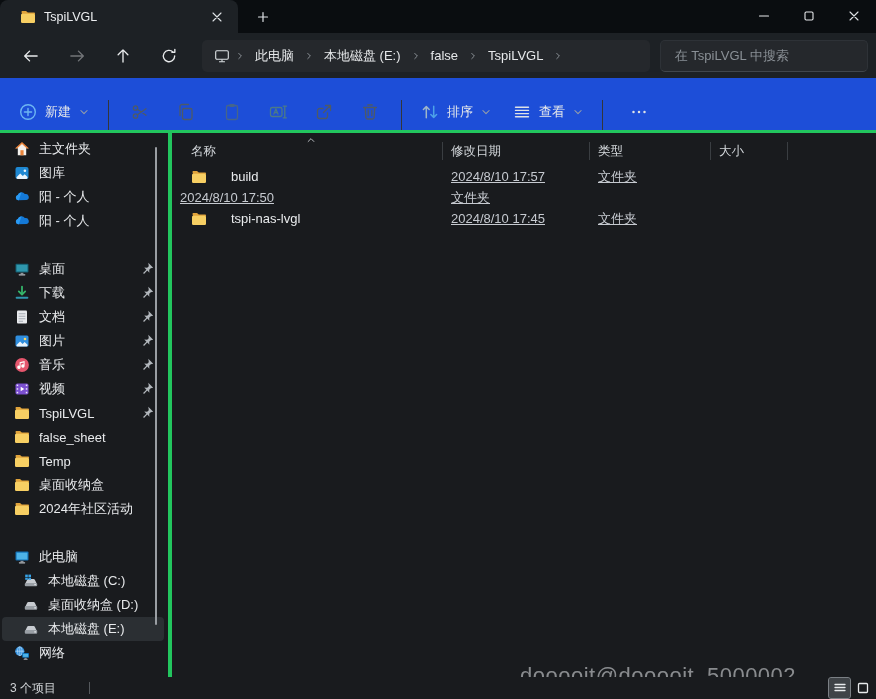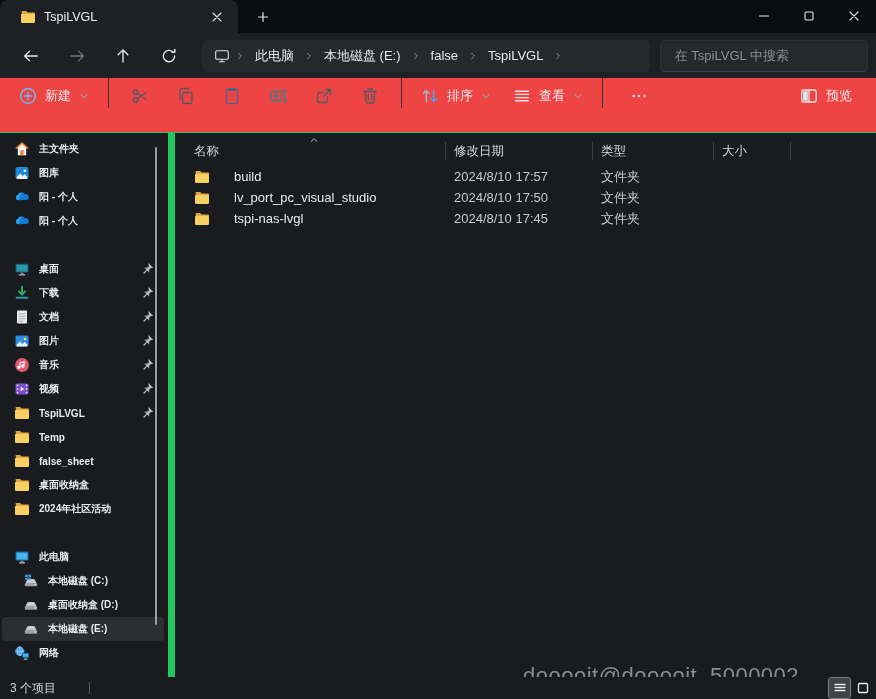--- a/index.html
+++ b/index.html
@@ -18,48 +18,48 @@
   
   .navbar{position:absolute;top:33px;left:0;right:0;height:45px;background:#1d2125;display:flex;align-items:center;padding:0 8px;}
   .nav-btn{width:34px;height:34px;margin:0 6px;border:none;background:transparent;padding:8px;border-radius:4px;cursor:pointer;}
   .nav-btn.dim svg{opacity:.42;}
   .bc-pill{width:452px;height:32px;margin-left:10px;background:#25282c;border-radius:5px;display:flex;align-items:center;padding:0 8px;overflow:hidden;}
   .crumb{font-size:13px;color:#e6e8ea;padding:3px 7px;border-radius:4px;white-space:nowrap;cursor:pointer;}
   .search-pill{width:210px;height:32px;margin-left:10px;background:#25282c;border:1px solid #2e3237;border-bottom-color:#41464c;border-radius:5px;display:flex;align-items:center;padding:0 14px;cursor:text;}
   .search-ph{font-size:13px;color:#8a9096;white-space:nowrap;text-align:right;}
 
   
-  .toolbar{position:absolute;top:78px;left:0;right:0;height:55px;background:#ef4444;border-bottom:1px solid #22c55e;display:flex;align-items:flex-start;padding:0 8px;}
+  .toolbar{position:absolute;top:78px;left:0;right:0;height:55px;background:#1d4ed8;border-bottom:3px solid #22c55e;display:flex;align-items:flex-end;padding:0 8px;}
   .tb-btn{display:flex;align-items:center;gap:7px;height:36px;border:none;background:transparent;color:#e6e8ea;font-size:13px;padding:0 10px;border-radius:4px;cursor:pointer;}
   .tb-ic{width:44px;height:36px;border:none;background:transparent;padding:8px 12px;border-radius:4px;cursor:pointer;margin:0 1px;}
   .tb-sep{width:1px;height:30px;background:#32363b;margin:0 8px;}
   .tb-more{margin-left:6px;}
   .tb-preview{margin-left:auto;margin-right:6px;}
 
   
   .content{position:absolute;top:133px;left:0;right:0;bottom:22px;display:flex;}
   .sidebar{position:relative;width:168px;padding-top:4px;overflow:hidden;}
   .side-group{margin-bottom:24px;}
-  .side-item{position:relative;display:flex;align-items:center;gap:9px;height:24px;margin:0 4px 0 2px;padding:0 26px 0 12px;border-radius:4px;font-size:10px;color:#e8eaec;cursor:pointer;white-space:nowrap;font-weight:bold;}
+  .side-item{position:relative;display:flex;align-items:center;gap:9px;height:24px;margin:0 4px 0 2px;padding:0 26px 0 12px;border-radius:4px;font-size:13px;color:#e8eaec;cursor:pointer;white-space:nowrap;}
   .side-item.indent{padding-left:21px;}
   .side-item.selected{background:#2b2f33;}
   .side-item .pin{position:absolute;right:9px;top:4px;}
   .side-scroll{position:absolute;left:155px;top:14px;width:2px;height:478px;background:#9a9ea3;border-radius:2px;cursor:pointer;}
 
-  .main{position:relative;flex:1;border-left:7px solid #22c55e;}
+  .main{position:relative;flex:1;border-left:4px solid #22c55e;}
   .list-head{position:absolute;top:6px;left:0;right:0;height:24px;display:grid;grid-template-columns:271px 147px 121px 77px 1fr;align-items:center;font-size:12.5px;color:#d4d8dc;}
   .hcell{position:relative;height:24px;display:flex;align-items:center;padding-left:8px;cursor:pointer;}
   .hcell.name{padding-left:19px;}
   .hcell::after{content:"";position:absolute;right:0;top:3px;bottom:3px;width:1px;background:#3a3e42;}
   .sort-caret{position:absolute;top:-5px;left:133px;width:14px;height:12px;}
   .rows{position:absolute;top:33px;left:0;right:0;}
   .file-row{display:grid;grid-template-columns:271px 147px 121px 77px 1fr;align-items:center;height:21px;font-size:13px;cursor:pointer;}
   .cell{padding-left:8px;white-space:nowrap;overflow:hidden;}
   .cell.namec{padding-left:19px;display:flex;align-items:center;gap:24px;color:#e9ebed;}
-  .cell.dim{color:#c6cad0;}
+  .cell.dim{color:#c6cad0;text-decoration:underline;}
 
   .watermark{position:absolute;left:348px;top:530px;font-size:22px;color:#b4b7ba;opacity:.72;letter-spacing:.5px;pointer-events:none;}
 
   
   .statusbar{position:absolute;left:0;right:0;bottom:0;height:22px;background:#191b1e;display:flex;align-items:center;padding-left:10px;font-size:12px;color:#cfd2d5;gap:20px;}
   .sb-sep{width:1px;height:12px;background:#54585c;margin-left:13px;}
   .view-toggles{position:absolute;right:3px;bottom:1px;display:flex;gap:2px;}
   .vt-btn{width:21px;height:20px;border:none;background:transparent;padding:2px;border-radius:2px;cursor:pointer;}
   .vt-btn.active{background:#3f4347;outline:1px solid #7b8085;}
 
@@ -266,30 +266,20 @@
         </span>
     </button>
     <div class="tb-sep"></div>
     <button class="tb-ic tb-more"><span class="ic s20">
           <svg viewBox="0 0 20 20" fill="#dfe3e6">
             <circle cx="4.5" cy="10" r="1.25"></circle>
             <circle cx="10" cy="10" r="1.25"></circle>
             <circle cx="15.5" cy="10" r="1.25"></circle>
           </svg>
         </span></button>
-    <button class="tb-btn tb-preview">
-      <span class="ic s20">
-          <svg viewBox="0 0 20 20" fill="none" stroke="#dfe3e6" stroke-width="1.3">
-            <rect x="2.8" y="4" width="14.4" height="12" rx="2"></rect>
-            <path d="M10 4v12"></path>
-            <rect x="4.1" y="5.3" width="4.7" height="9.4" rx=".6" fill="#dfe3e6" stroke="none"></rect>
-          </svg>
-        </span>
-      <span>预览</span>
-    </button>
   </div>
 
   <div class="content">
     <div class="sidebar">
       <div id="side-list">
           <div class="side-group">
             <div class="side-item">
               <span class="ic s16">
                 <svg viewBox="0 0 16 16">
                   <path d="M8 2.2L2.2 7.3h1.6v7h8.4v-7h1.6z" fill="#f3f1ee"></path>
@@ -439,30 +429,30 @@
                 </svg>
               </span>
             </div>
             <div class="side-item">
               <span class="ic s16">
                 <svg viewBox="0 0 16 16">
                   <path d="M1.5 3c0-.6.4-1 1-1h3.1c.3 0 .5.1.7.3L7.8 3.6h6.2c.6 0 1 .4 1 1v.6h-13z" fill="#e0a33b"></path>
                   <rect x="1" y="4.7" width="14" height="9.3" rx="1.2" fill="#f7cf63"></rect>
                 </svg>
               </span>
-              <span>Temp</span>
+              <span>false_sheet</span>
             </div>
             <div class="side-item">
               <span class="ic s16">
                 <svg viewBox="0 0 16 16">
                   <path d="M1.5 3c0-.6.4-1 1-1h3.1c.3 0 .5.1.7.3L7.8 3.6h6.2c.6 0 1 .4 1 1v.6h-13z" fill="#e0a33b"></path>
                   <rect x="1" y="4.7" width="14" height="9.3" rx="1.2" fill="#f7cf63"></rect>
                 </svg>
               </span>
-              <span>false_sheet</span>
+              <span>Temp</span>
             </div>
             <div class="side-item">
               <span class="ic s16">
                 <svg viewBox="0 0 16 16">
                   <path d="M1.5 3c0-.6.4-1 1-1h3.1c.3 0 .5.1.7.3L7.8 3.6h6.2c.6 0 1 .4 1 1v.6h-13z" fill="#e0a33b"></path>
                   <rect x="1" y="4.7" width="14" height="9.3" rx="1.2" fill="#f7cf63"></rect>
                 </svg>
               </span>
               <span>桌面收纳盒</span>
             </div>
@@ -574,29 +564,20 @@
                   <rect x="1" y="4.7" width="14" height="9.3" rx="1.2" fill="#f7cf63"></rect>
                 </svg>
               </span>
               <span>build</span>
             </span>
             <span class="cell dim">2024/8/10 17:57</span>
             <span class="cell dim">文件夹</span>
             <span class="cell dim"></span>
           </div>
           <div class="file-row">
-            <span class="cell namec">
-              <span class="ic s16">
-                <svg viewBox="0 0 16 16">
-                  <path d="M1.5 3c0-.6.4-1 1-1h3.1c.3 0 .5.1.7.3L7.8 3.6h6.2c.6 0 1 .4 1 1v.6h-13z" fill="#e0a33b"></path>
-                  <rect x="1" y="4.7" width="14" height="9.3" rx="1.2" fill="#f7cf63"></rect>
-                </svg>
-              </span>
-              <span>lv_port_pc_visual_studio</span>
-            </span>
             <span class="cell dim">2024/8/10 17:50</span>
             <span class="cell dim">文件夹</span>
             <span class="cell dim"></span>
           </div>
           <div class="file-row">
             <span class="cell namec">
               <span class="ic s16">
                 <svg viewBox="0 0 16 16">
                   <path d="M1.5 3c0-.6.4-1 1-1h3.1c.3 0 .5.1.7.3L7.8 3.6h6.2c.6 0 1 .4 1 1v.6h-13z" fill="#e0a33b"></path>
                   <rect x="1" y="4.7" width="14" height="9.3" rx="1.2" fill="#f7cf63"></rect>

